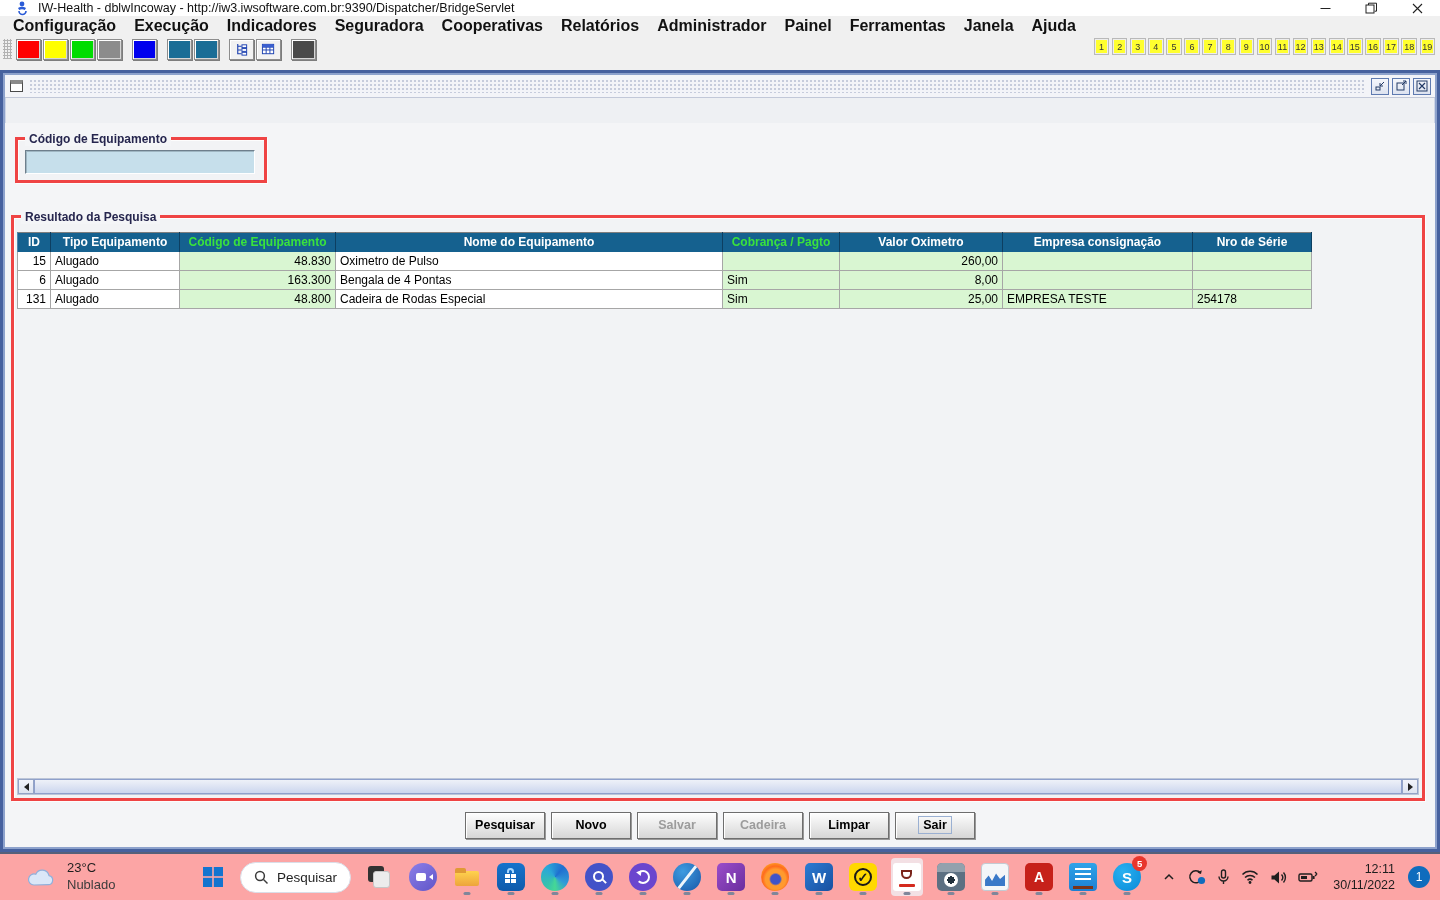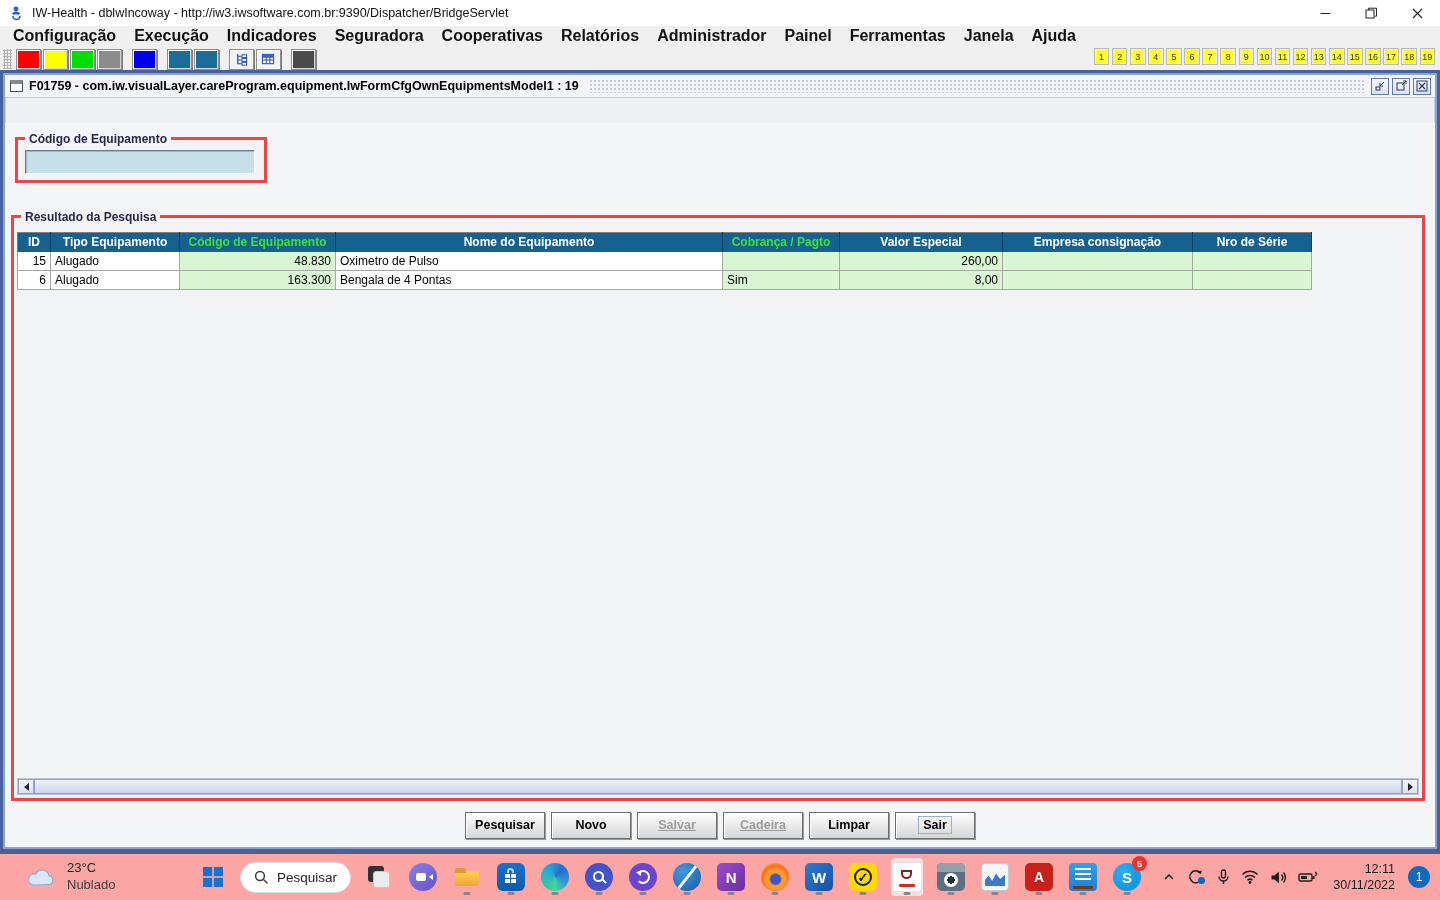--- a/index.html
+++ b/index.html
@@ -2,21 +2,21 @@
 <html><head>
 <meta charset="utf-8">
 <style>
   html,body{margin:0;padding:0;width:1440px;height:900px;overflow:hidden;
     font-family:"Liberation Sans",sans-serif;-webkit-font-smoothing:antialiased;}
   .screen{position:relative;width:1440px;height:900px;background:#ccd4e9;}
 
   
   .app{position:absolute;left:0;top:0;width:1440px;height:854px;background:#f0f0f0;border-bottom:2px solid #55607a;box-sizing:border-box;}
 
-  .titlebar{height:26px;background:#ffffff;display:flex;align-items:center;padding-left:8px;}
+  .titlebar{height:16px;background:#ffffff;display:flex;align-items:center;padding-left:14px;}
   .app-icon{width:17px;height:17px;margin-right:7px;flex:0 0 auto;}
   .title-text{font-size:12.5px;color:#111;}
   .win-controls{margin-left:auto;display:flex;height:26px;}
   .win-btn{width:46px;height:26px;display:flex;align-items:center;justify-content:center;}
 
   .menubar{height:20px;background:#f0f0f0;display:flex;align-items:center;padding-left:4px;}
   .menu-item{font-weight:bold;font-size:16px;color:#111;padding:0 9px;cursor:default;text-align:right;}
 
   .toolbar{height:26px;background:#f0f0f0;display:flex;align-items:center;padding-left:3px;position:relative;}
   .grip{width:9px;height:20px;margin-right:4px;background:radial-gradient(#b2b2b2 1px,transparent 1.3px);background-size:3px 3px;}
@@ -59,21 +59,21 @@
   .grid td.green-c{background:#d9f6d2;}
   .al-r{text-align:right;} .al-l{text-align:left;}
 
   .hscroll{position:absolute;left:3px;right:3px;bottom:3px;height:17px;display:flex;background:#e3e7f0;border:1px solid #bcc5d8;box-sizing:border-box;}
   .scroll-arrow{width:16px;background:linear-gradient(#f2f4fa,#dde3f0);border:1px solid #93a3c6;display:flex;align-items:center;justify-content:center;box-sizing:border-box;}
   .scroll-arrow svg{display:block;}
   .scroll-thumb{flex:1;background:linear-gradient(#eef1f8,#ccd6ee);border:1px solid #8fa0cc;box-sizing:border-box;}
 
   .btnbar{position:absolute;left:0;right:0;bottom:5px;height:34px;display:flex;align-items:center;justify-content:center;gap:6px;}
   .jbtn{min-width:80px;height:27px;font-weight:bold;font-size:12.5px;color:#000;background:linear-gradient(#fefefe,#d6d6d6);border:1px solid #6e6e6e;box-shadow:inset 1px 1px 0 #fff,1px 1px 0 #989898;display:flex;align-items:center;justify-content:center;box-sizing:border-box;cursor:default;}
-  .jbtn.disabled{color:#9c9c9c;text-decoration:underline;}
+  .jbtn.disabled{color:#9c9c9c;}
   .jbtn.focused .lbl{box-shadow:0 0 0 1px #9ab0d2;padding:1px 4px;}
 
   
   .taskbar{position:absolute;left:0;right:0;bottom:0;height:46px;background:#fca5a5;}
   .weather{position:absolute;left:26px;top:6px;display:flex;align-items:center;gap:9px;}
   .weather-txt{font-size:13px;color:#1e1e1e;line-height:1.3;}
   .weather-txt .cond{color:#3c3c3c;}
   .tb-center{position:absolute;left:198px;top:6px;display:flex;align-items:center;gap:12px;height:34px;}
   .start-btn{width:30px;height:30px;display:flex;align-items:center;justify-content:center;}
   .search-pill{height:31px;min-width:106px;background:#fff;border:1px solid #dadee8;border-radius:16px;display:flex;align-items:center;gap:8px;padding:0 13px;font-size:13.5px;color:#1f1f1f;box-sizing:border-box;}
@@ -263,21 +263,20 @@
           <span class="num-btn">18</span>
           <span class="num-btn">19</span>
         </span>
     </div>
 
     <div class="desktop">
       <div class="frame">
 
         <div class="frame-titlebar">
           <span class="frame-icon"></span>
-          <span class="frame-title">F01759 - com.iw.visualLayer.careProgram.equipment.IwFormCfgOwnEquipmentsModel1 : 19</span>
           <span class="frame-fill"></span>
           <span class="frame-btns">
             <span class="frame-btn">
                 <svg width="12" height="12" viewBox="0 0 12 12">
                   <rect x="2" y="7" width="4" height="3" fill="none" stroke="#223a66"></rect>
                   <path d="M10 2 L6 6 M6 6 h3 M6 6 v-3" stroke="#223a66" fill="none"></path>
                 </svg>
               </span>
             <span class="frame-btn">
                 <svg width="12" height="12" viewBox="0 0 12 12">
@@ -316,21 +315,21 @@
                     <col style="width: 190px;">
                     <col style="width: 119px;">
                   </colgroup>
                   <thead>
                     <tr>
                       <th>ID</th>
                       <th>Tipo Equipamento</th>
                       <th class="green-h">Código de Equipamento</th>
                       <th>Nome do Equipamento</th>
                       <th class="green-h">Cobrança / Pagto</th>
-                      <th>Valor Especial</th>
+                      <th>Valor Oximetro</th>
                       <th>Empresa consignação</th>
                       <th>Nro de Série</th>
                     </tr>
                   </thead>
                   <tbody>
                     <tr>
                       <td class="al-r">15</td>
                       <td class="al-l">Alugado</td>
                       <td class="green-c al-r">48.830</td>
                       <td class="al-l">Oximetro de Pulso</td>
@@ -342,20 +341,30 @@
                     <tr>
                       <td class="al-r">6</td>
                       <td class="al-l">Alugado</td>
                       <td class="green-c al-r">163.300</td>
                       <td class="al-l">Bengala de 4 Pontas</td>
                       <td class="green-c al-l">Sim</td>
                       <td class="green-c al-r">8,00</td>
                       <td class="green-c al-l"></td>
                       <td class="green-c al-l"></td>
                     </tr>
+                    <tr>
+                      <td class="al-r">131</td>
+                      <td class="al-l">Alugado</td>
+                      <td class="green-c al-r">48.800</td>
+                      <td class="al-l">Cadeira de Rodas Especial</td>
+                      <td class="green-c al-l">Sim</td>
+                      <td class="green-c al-r">25,00</td>
+                      <td class="green-c al-l">EMPRESA TESTE</td>
+                      <td class="green-c al-l">254178</td>
+                    </tr>
                   </tbody>
                 </table>
             </div>
             <div class="hscroll">
               <span class="scroll-arrow">
                   <svg width="7" height="8" viewBox="0 0 7 8">
                     <path d="M6 0 L1 4 L6 8 Z" fill="#222"></path>
                   </svg>
                 </span>
               <span class="scroll-thumb"></span>

